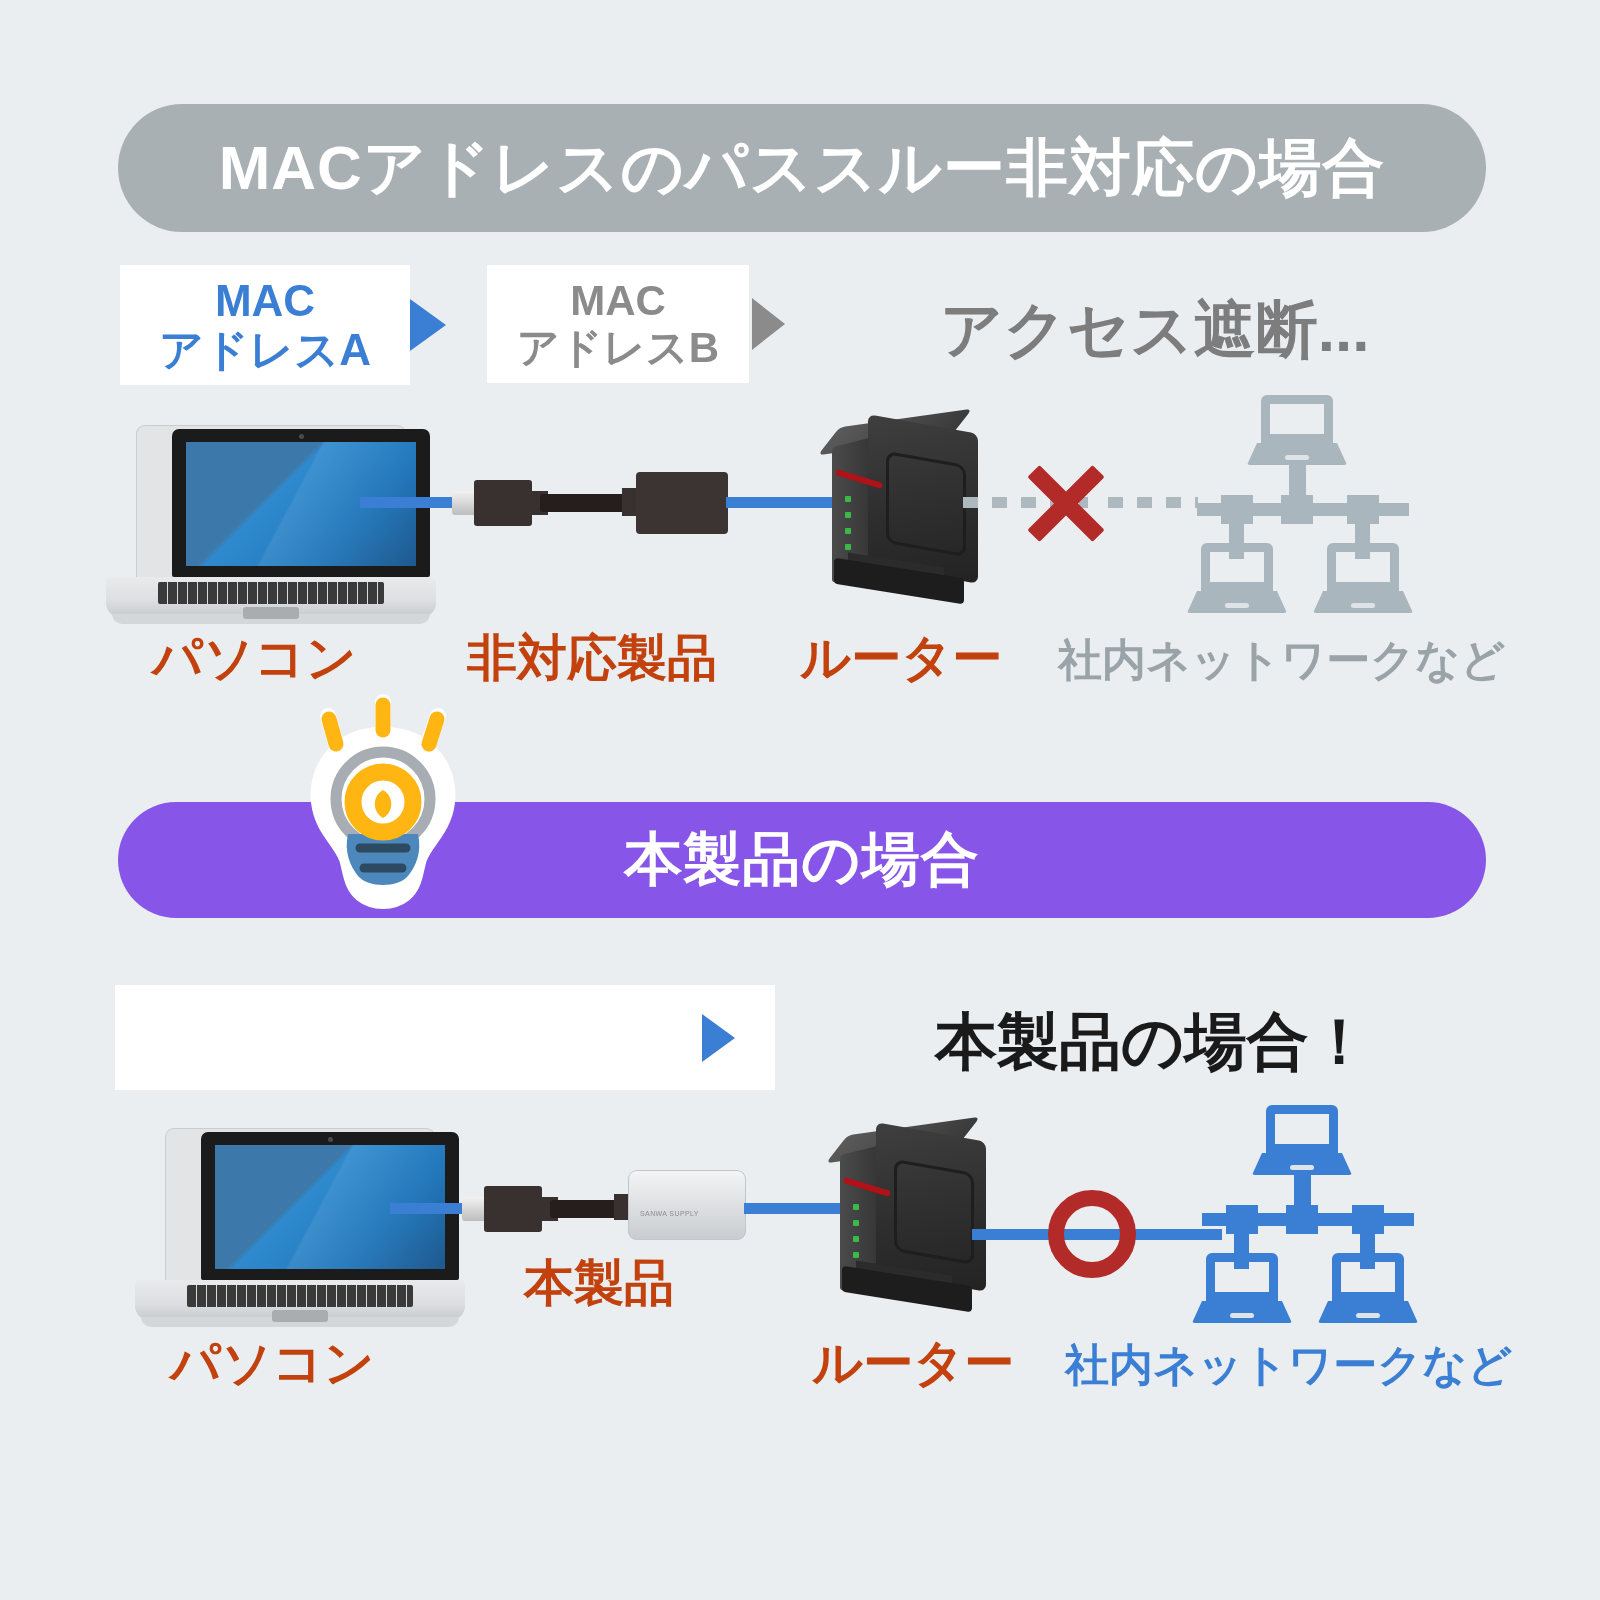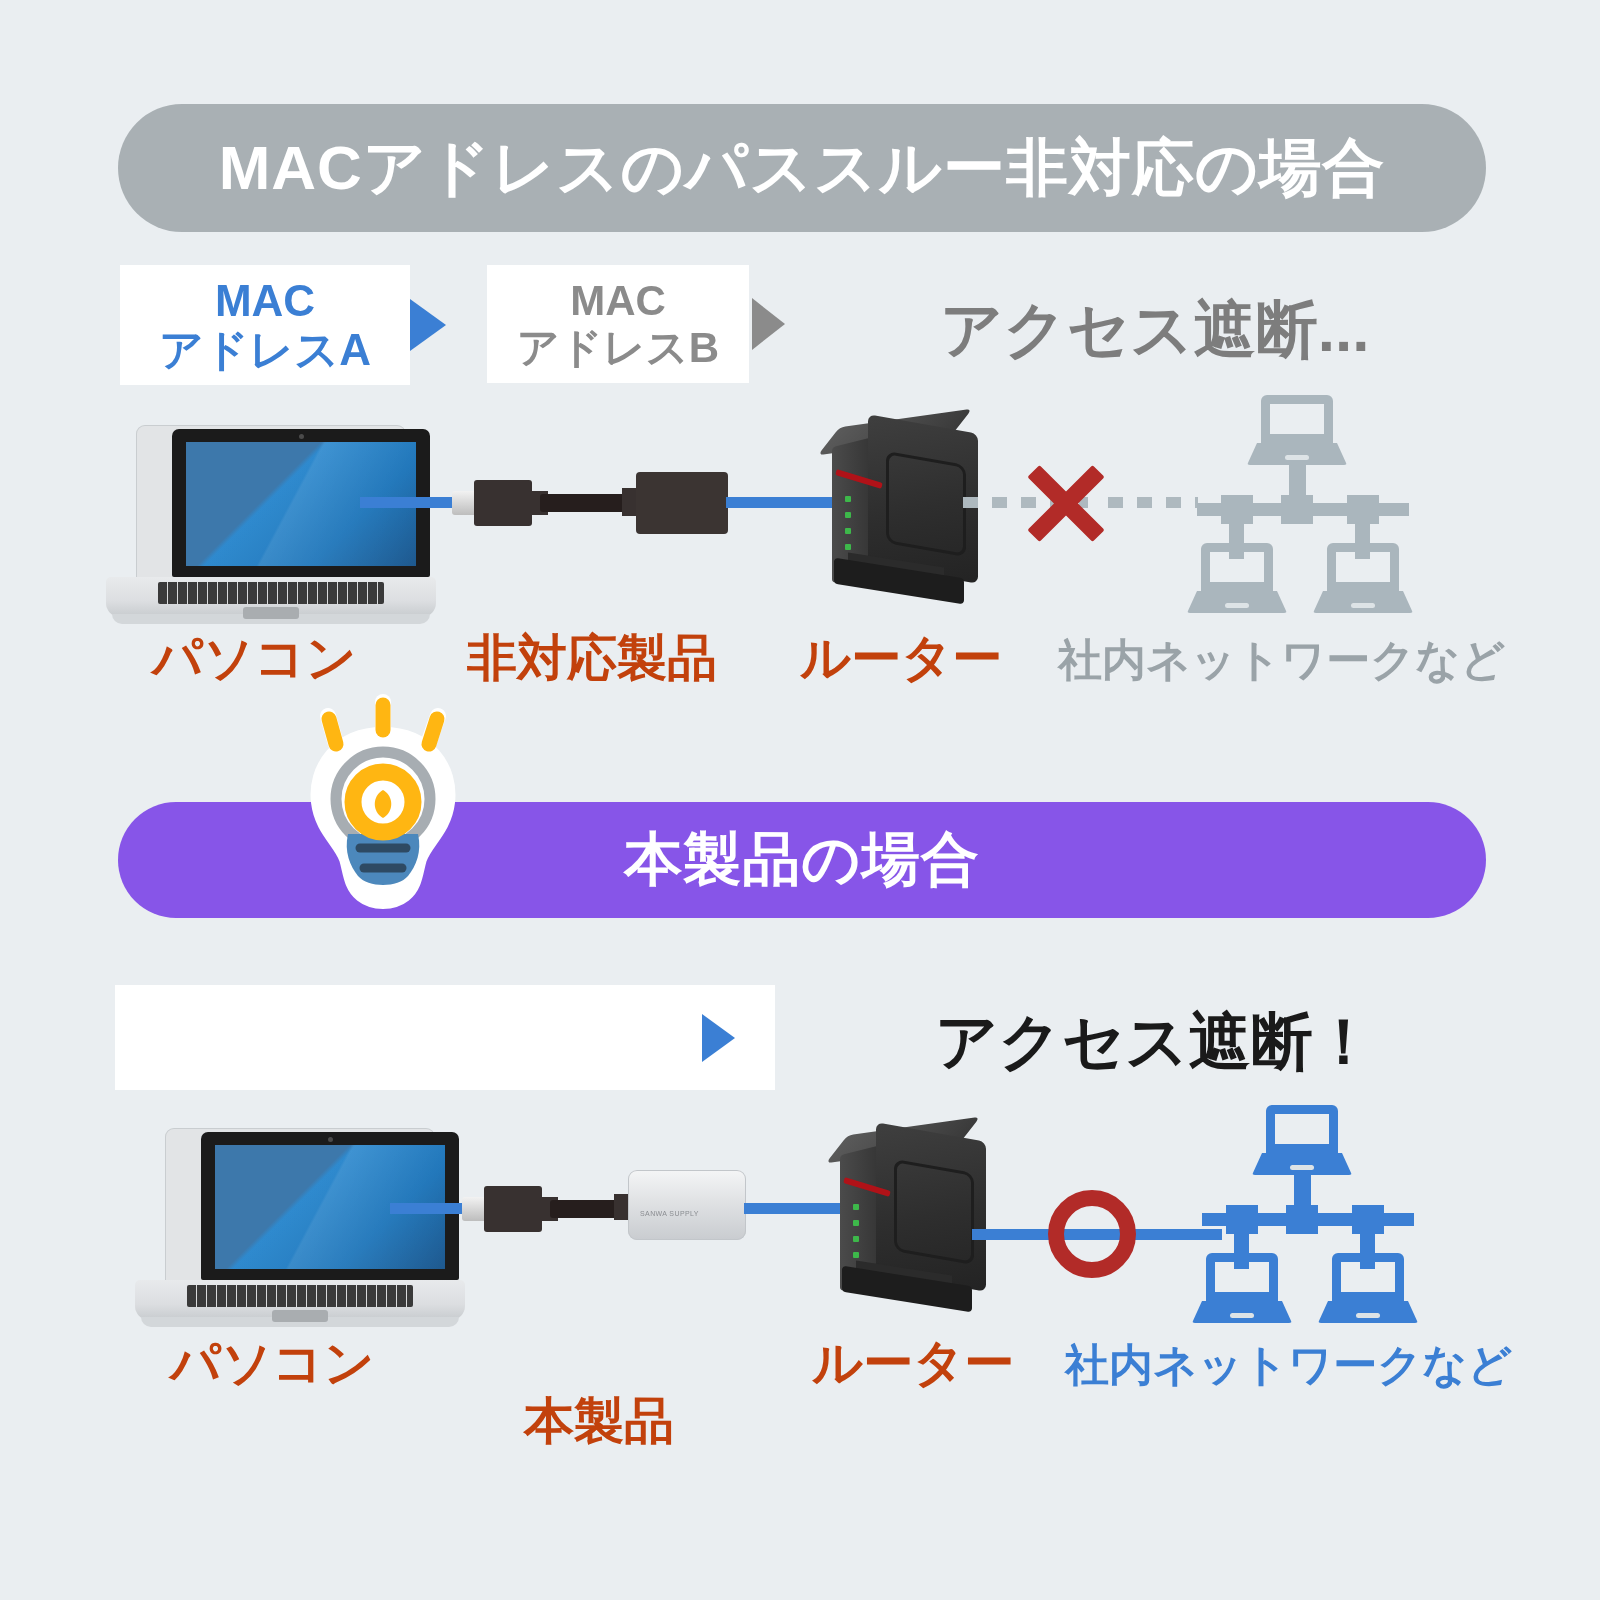--- a/index.html
+++ b/index.html
@@ -363,21 +363,21 @@
       </g>
       <path d="M95 116 m-30 0 a30 30 0 1 0 60 0 a30 30 0 1 0 -60 0" fill="none" stroke="#ffb612" stroke-width="17"></path>
       <path d="M95 104 C84 110 84 126 95 132 C106 126 106 110 95 104 Z" fill="#ffb612"></path>
     </svg>
   </div>
 
   <div class="tag tag-wide">
     <span class="arrow"></span>
   </div>
 
-  <div class="headline headline-ok">アクセス遮断！</div>
+  <div class="headline headline-ok">本製品の場合！</div>
 
   <div class="laptop" style="left:135px;top:1128px;">
     <div class="lid">
       <div class="bezel"></div>
       <div class="screen"></div>
       <div class="cam"></div>
     </div>
     <div class="base"></div>
     <div class="keys"></div>
     <div class="trackpad"></div>
@@ -433,18 +433,18 @@
     </div>
     <div class="lap" style="left:142px;top:148px;">
       <div class="sc" style="border:9px solid #3b7fd4;"></div>
       <div class="bs" style="background:#3b7fd4;">
           <i style="background:#dde3e6;"></i>
         </div>
     </div>
   </div>
 
   <div class="caption cap-dark" style="left:170px;top:1330px;">パソコン</div>
-  <div class="caption cap-dark" style="left:524px;top:1388px;">本製品</div>
+  <div class="caption cap-dark" style="left:524px;top:1250px;">本製品</div>
   <div class="caption cap-dark" style="left:812px;top:1330px;">ルーター</div>
   <div class="caption cap-blue" style="left:1065px;top:1336px;">社内ネットワークなど</div>
 
 
 </div>
 
 </body></html>

